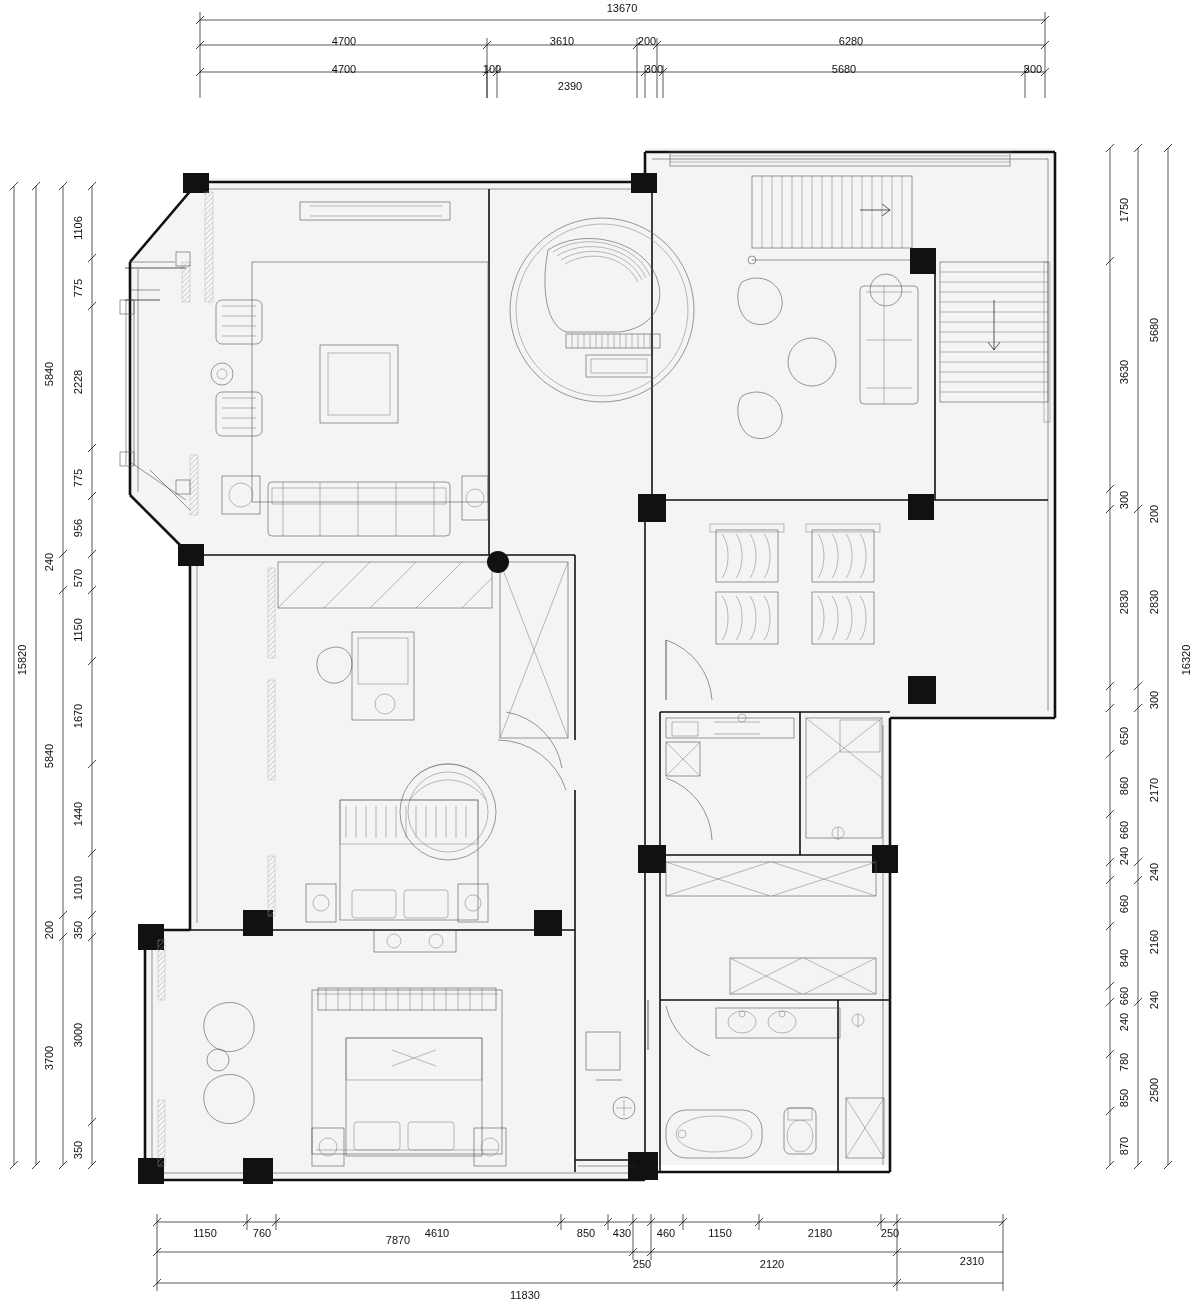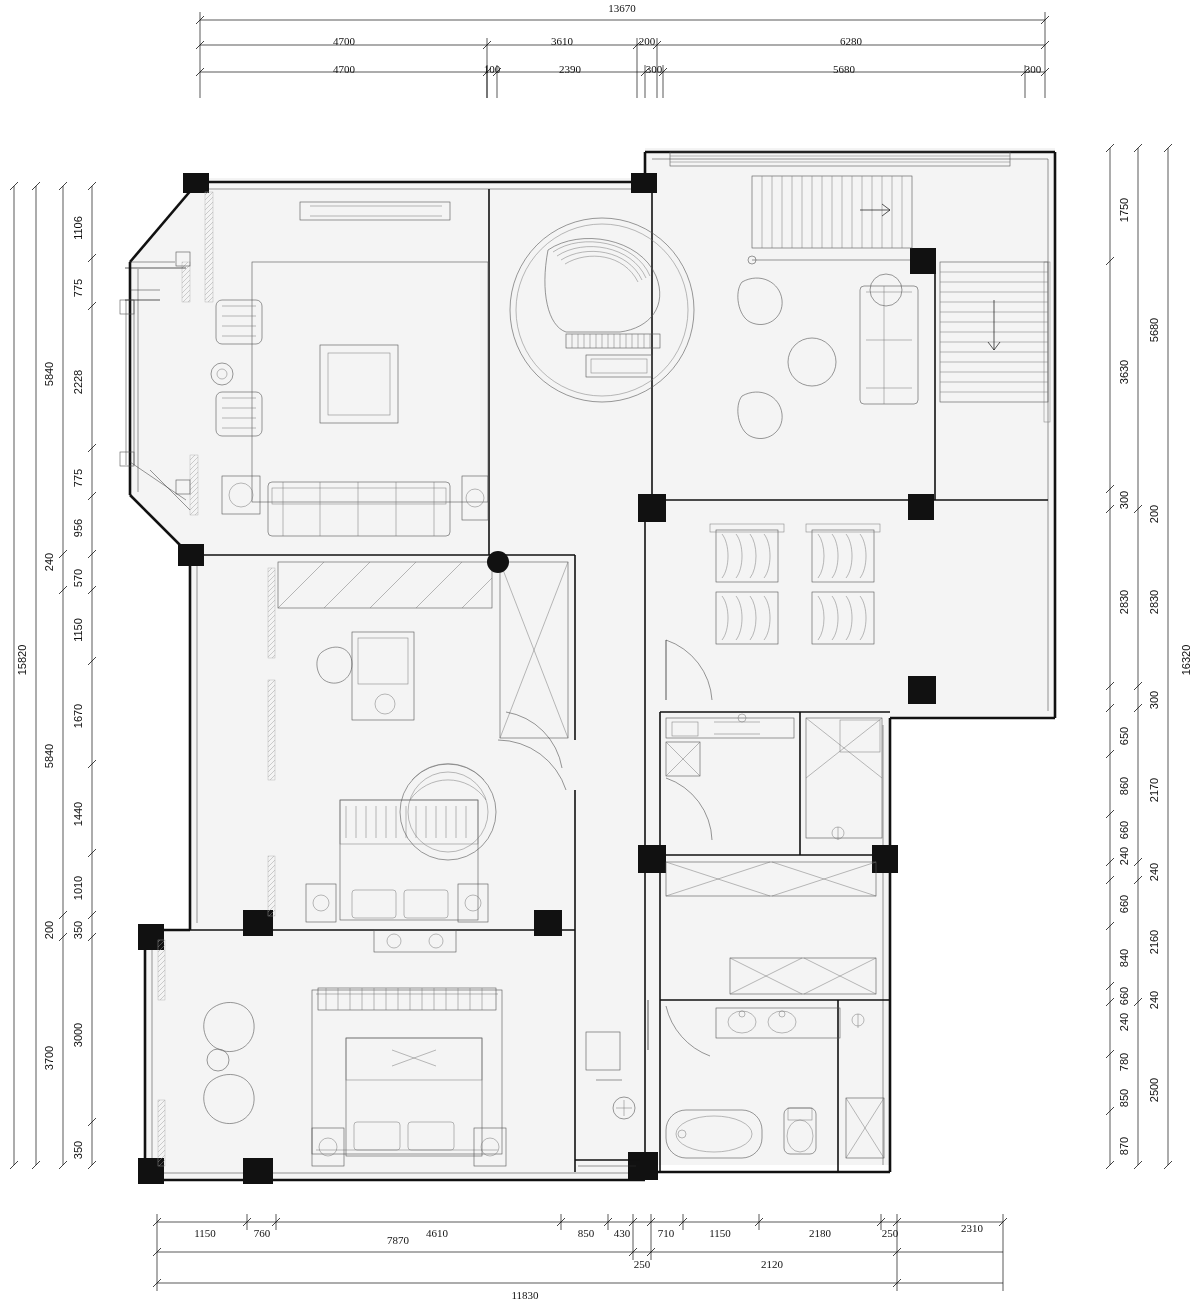--- a/index.html
+++ b/index.html
@@ -1,20 +1,20 @@
 <!DOCTYPE html>
 <html><head>
 <meta charset="utf-8">
 <style>
   html,body{margin:0;padding:0;background:#ffffff;}
   body{width:1200px;height:1306px;position:relative;overflow:hidden;
        font-family:"Liberation Sans", sans-serif;color:#1a1a1a;}
   #sheet{position:absolute;left:0;top:0;width:1200px;height:1306px;}
   .dim{position:absolute;font-size:11px;color:#111;white-space:nowrap;}
-  .dim.h{transform:translate(-50%,-50%);font-family:Liberation Serif, serif;}
+  .dim.h{transform:translate(-50%,-50%);}
   .dim.v{transform:translate(-50%,-50%) rotate(-90deg);transform-origin:center center;}
   svg{position:absolute;left:0;top:0;}
   .ln{stroke:#111;stroke-width:0.7;fill:none;}
   .thin{stroke:#333;stroke-width:0.5;fill:none;}
   .wall{stroke:#111;stroke-width:2.6;fill:none;}
   .wall2{stroke:#111;stroke-width:1.6;fill:none;}
   .furn{stroke:#555;stroke-width:0.6;fill:none;}
   .furn2{stroke:#777;stroke-width:0.5;fill:none;}
   .room{fill:#f4f4f4;stroke:none;}
   .col{fill:#111;stroke:none;}
@@ -489,35 +489,35 @@
 </svg>
 
 <div class="dim h" style="left:622px;top:8px">13670</div>
 <div class="dim h" style="left:344px;top:41px">4700</div>
 <div class="dim h" style="left:562px;top:41px">3610</div>
 <div class="dim h" style="left:647px;top:41px">200</div>
 <div class="dim h" style="left:851px;top:41px">6280</div>
 
 <div class="dim h" style="left:344px;top:69px">4700</div>
 <div class="dim h" style="left:492px;top:69px">100</div>
-<div class="dim h" style="left:570px;top:69px">2390</div>
+<div class="dim h" style="left:570px;top:86px">2390</div>
 <div class="dim h" style="left:654px;top:69px">300</div>
 <div class="dim h" style="left:844px;top:69px">5680</div>
 <div class="dim h" style="left:1033px;top:69px">300</div>
 
 <div class="dim h" style="left:205px;top:1233px">1150</div>
 <div class="dim h" style="left:262px;top:1233px">760</div>
 <div class="dim h" style="left:437px;top:1233px">4610</div>
 <div class="dim h" style="left:586px;top:1233px">850</div>
 <div class="dim h" style="left:622px;top:1233px">430</div>
-<div class="dim h" style="left:666px;top:1233px">710</div>
+<div class="dim h" style="left:666px;top:1233px">460</div>
 <div class="dim h" style="left:720px;top:1233px">1150</div>
 <div class="dim h" style="left:820px;top:1233px">2180</div>
 <div class="dim h" style="left:890px;top:1233px">250</div>
-<div class="dim h" style="left:972px;top:1228px">2310</div>
+<div class="dim h" style="left:972px;top:1261px">2310</div>
 
 <div class="dim h" style="left:398px;top:1240px">7870</div>
 <div class="dim h" style="left:642px;top:1264px">250</div>
 <div class="dim h" style="left:772px;top:1264px">2120</div>
 
 <div class="dim h" style="left:525px;top:1295px">11830</div>
 
 <div class="dim v" style="left:78px;top:228px">1106</div>
 <div class="dim v" style="left:78px;top:288px">775</div>
 <div class="dim v" style="left:78px;top:382px">2228</div>

